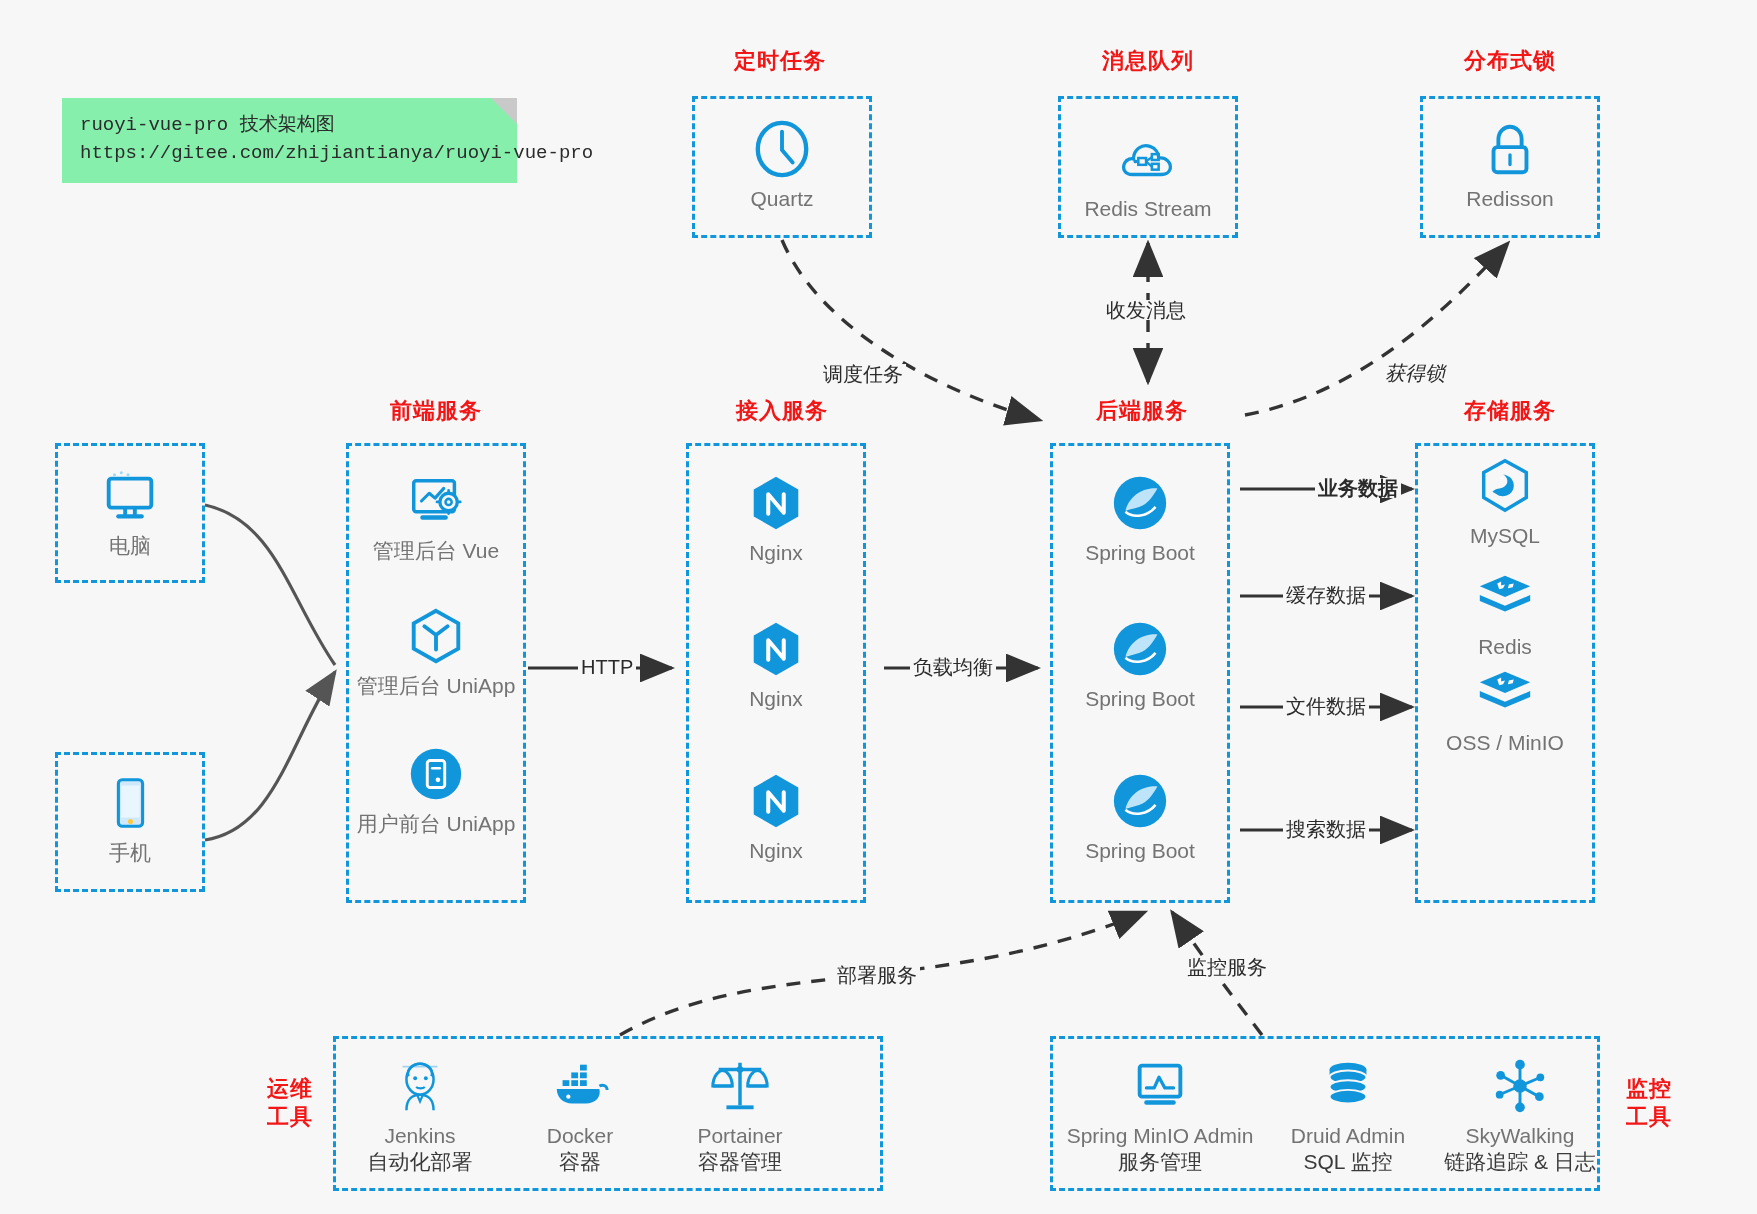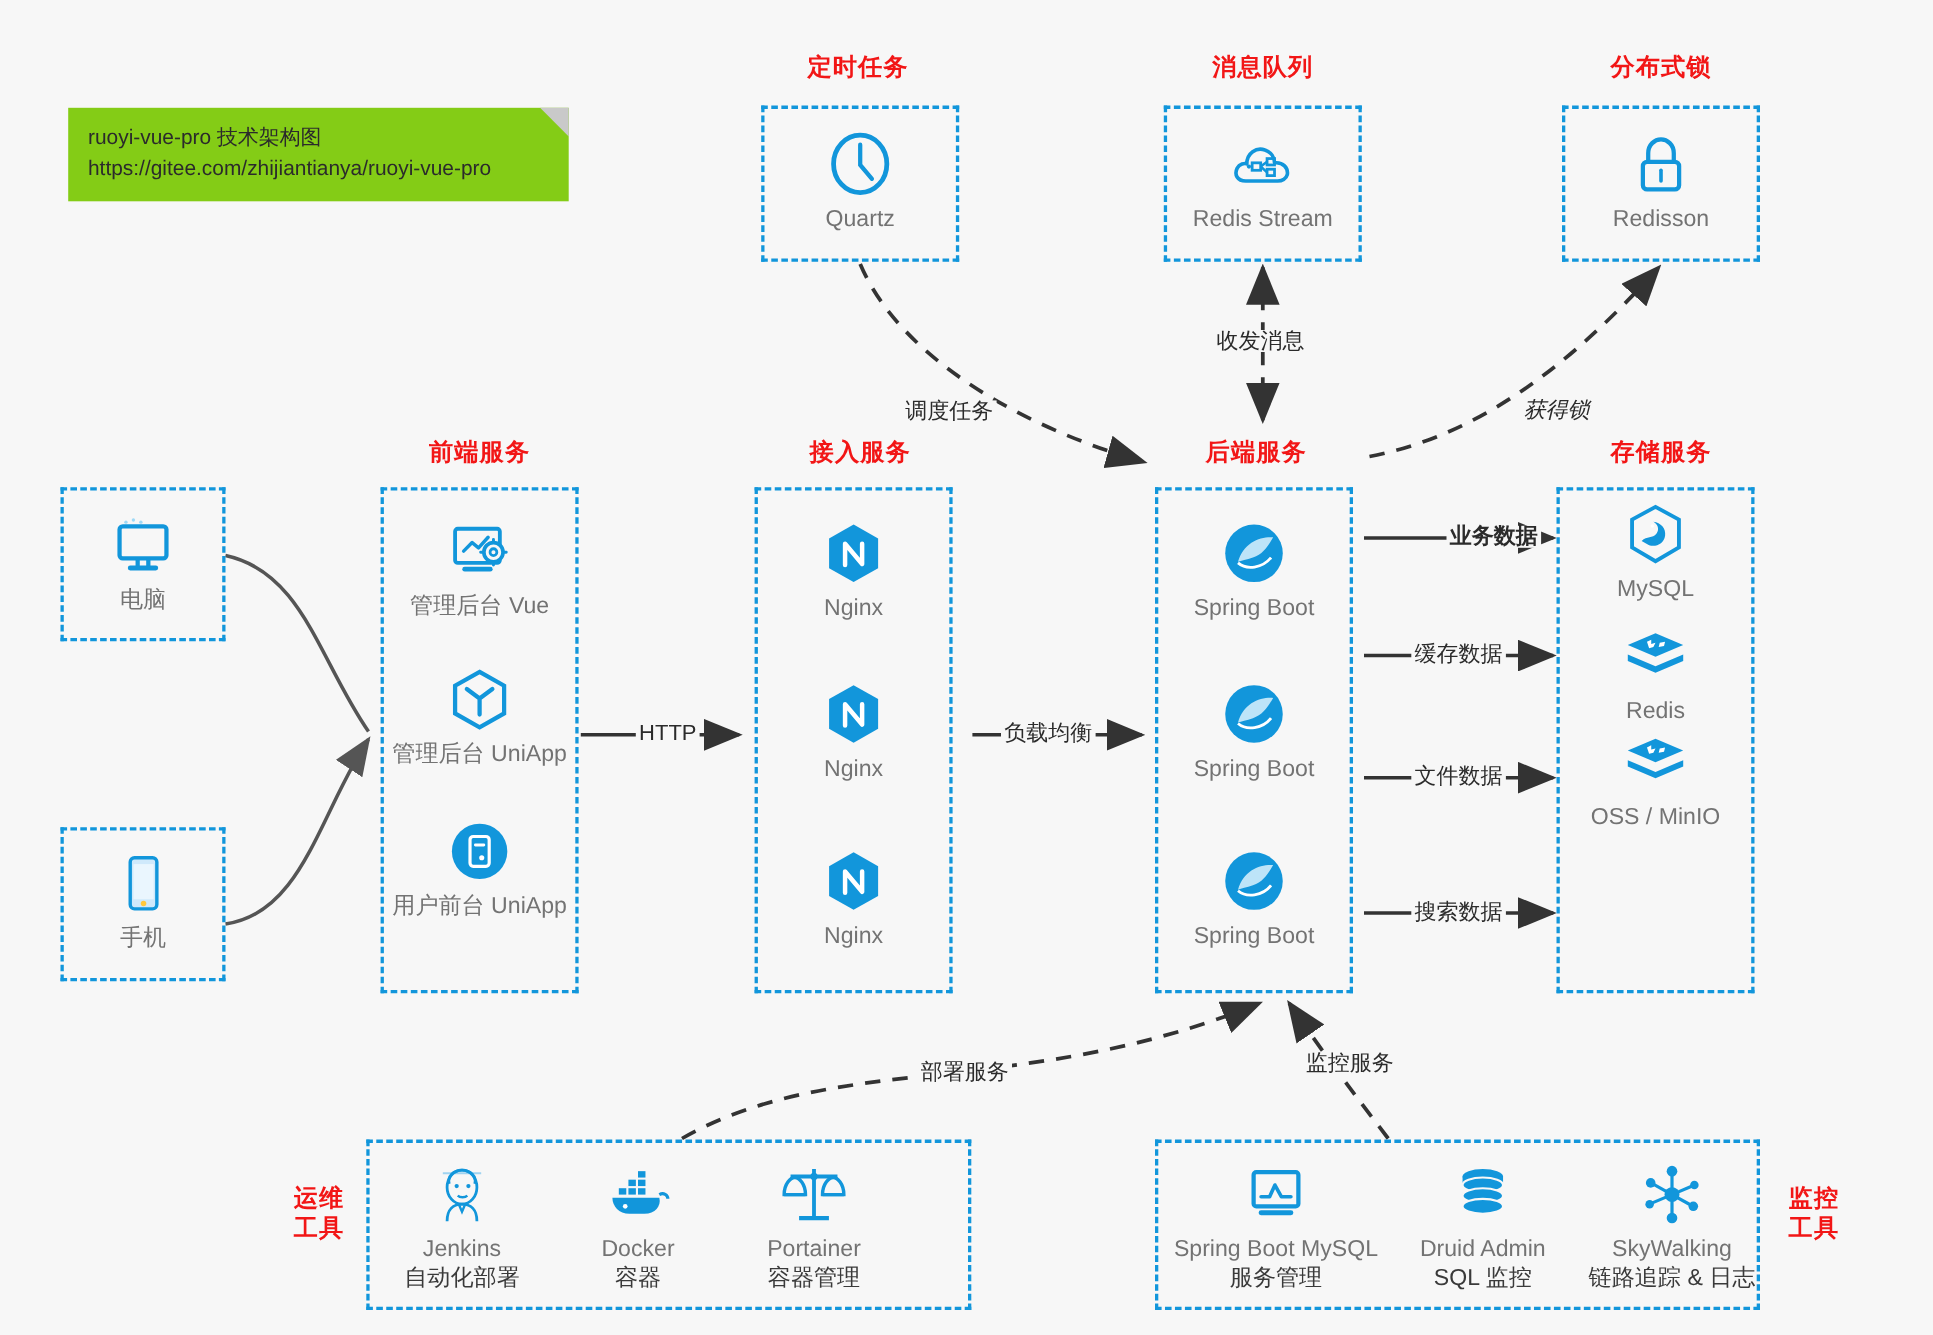--- a/index.html
+++ b/index.html
@@ -8,24 +8,25 @@
     width:1757px;height:1214px;
     background:#f7f7f7;
     font-family:"Liberation Sans","DejaVu Sans",sans-serif;
     position:relative;overflow:hidden;
   }
   .stage{position:absolute;left:0;top:0;width:1757px;height:1214px;}
   .svg-layer{position:absolute;left:0;top:0;width:1757px;height:1214px;pointer-events:none;}
 
   
   .note{
-    position:absolute;background:#84cc16;
+    position:absolute;background:#86efac;
     padding:14px 18px 16px 18px;
     font-size:19px;color:#2b2b2b;line-height:1.45;
     box-sizing:border-box;
+    font-family:Liberation Mono, monospace;
   }
   .note .fold{
     position:absolute;right:0;top:0;width:0;height:0;
     border-left:26px solid transparent;border-top:26px solid #c9c9c9;
   }
   .note div{white-space:nowrap;}
 
   
   .ghead{
     position:absolute;color:#f21616;font-weight:bold;
@@ -117,21 +118,21 @@
   <div class="node" style="left:692px;top:118px;">
     <svg class="ico" viewBox="0 0 64 64">
       <ellipse cx="32" cy="32" rx="25" ry="27" fill="none" stroke="#1296db" stroke-width="4.5"></ellipse>
       <path d="M32 14 L32 33 L43 46" fill="none" stroke="#1296db" stroke-width="4" stroke-linecap="round"></path>
     </svg>
     <div class="cap">Quartz</div>
   </div>
 
   <div class="ghead" style="left:1058px;top:46px;width:180px;">消息队列</div>
   <div class="box" style="left:1058px;top:96px;width:180px;height:142px;"></div>
-  <div class="node" style="left:1058px;top:118px;justify-content:flex-end;">
+  <div class="node" style="left:1058px;top:128px;justify-content:flex-end;">
     <svg class="ico" viewBox="0 0 64 64">
       <path d="M16 48 C8 48 5 42 8 36 C10 32 15 31 17 32 C17 22 26 16 34 19 C40 21 43 26 43 31 C51 30 56 36 55 42 C54 46 50 48 46 48 Z" fill="none" stroke="#1296db" stroke-width="3.4" stroke-linejoin="round"></path>
       <rect x="22" y="31" width="8" height="7" fill="none" stroke="#1296db" stroke-width="2.6"></rect>
       <rect x="36" y="27" width="7" height="6" fill="none" stroke="#1296db" stroke-width="2.6"></rect>
       <rect x="36" y="37" width="7" height="6" fill="none" stroke="#1296db" stroke-width="2.6"></rect>
       <path d="M30 34.5 L36 30 M30 34.5 L36 40" stroke="#1296db" stroke-width="2.4" fill="none"></path>
       <circle cx="19" cy="34.5" r="2" fill="#1296db"></circle>
     </svg>
     <div class="cap">Redis Stream</div>
   </div>
@@ -346,21 +347,21 @@
   <div class="ghead two-line" style="left:1614px;top:1075px;width:70px;">
     <div>监控</div>
     <div>工具</div>
   </div>
   <div class="node" style="left:1060px;top:1055px;width:200px;">
     <svg class="ico" viewBox="0 0 64 64">
       <rect x="11" y="11" width="42" height="32" rx="2.5" fill="none" stroke="#1296db" stroke-width="4"></rect>
       <path d="M18 34 L26 34 L31 23 L37 34 L46 34" fill="none" stroke="#1296db" stroke-width="3.4" stroke-linecap="round" stroke-linejoin="round"></path>
       <line x1="18" y1="49" x2="46" y2="49" stroke="#1296db" stroke-width="4.6" stroke-linecap="round"></line>
     </svg>
-    <div class="cap">Spring Boot MySQL</div>
+    <div class="cap">Spring MinIO Admin</div>
     <div class="cap2">服务管理</div>
   </div>
   <div class="node" style="left:1258px;top:1055px;width:180px;">
     <svg class="ico" viewBox="0 0 64 64">
       <ellipse cx="32" cy="15" rx="19" ry="7" fill="#1296db"></ellipse>
       <rect x="13" y="15" width="38" height="8" fill="#1296db"></rect>
       <ellipse cx="32" cy="23" rx="19" ry="7" fill="#1296db" stroke="#f7f7f7" stroke-width="2"></ellipse>
       <ellipse cx="32" cy="33" rx="19" ry="7" fill="#1296db" stroke="#f7f7f7" stroke-width="2"></ellipse>
       <ellipse cx="32" cy="43" rx="19" ry="7" fill="#1296db" stroke="#f7f7f7" stroke-width="2"></ellipse>
     </svg>

